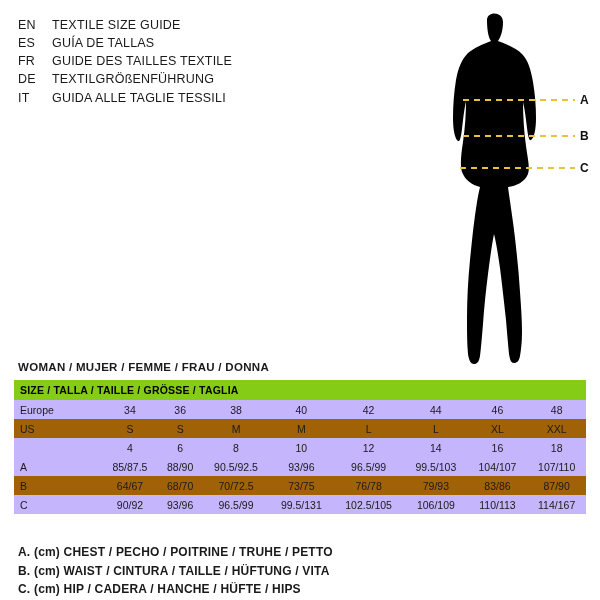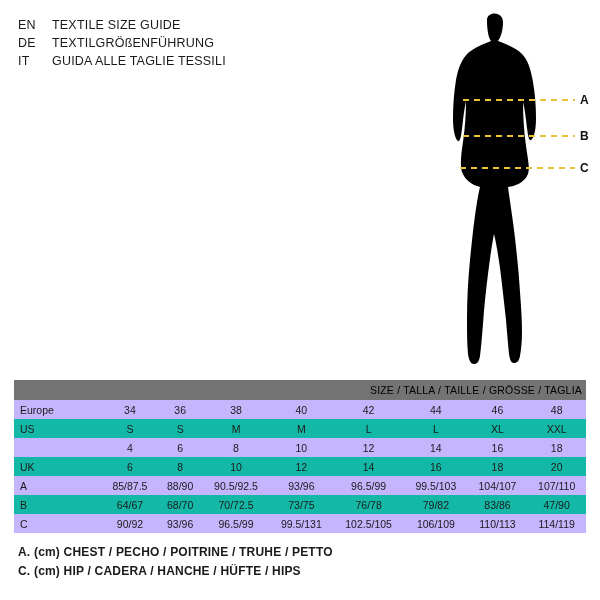--- a/index.html
+++ b/index.html
@@ -78,39 +78,39 @@
     width: 572px;
     font-size: 10.5px;
   }
   table.size-table td {
     padding: 2px 4px;
     height: 15px;
     text-align: center;
     white-space: nowrap;
   }
   table.size-table tr.head-row td {
-    background: #737373;
+    background: #84cc16;
     color: #000;
-    text-align: right;
-    font-weight: normal;
+    text-align: left;
+    font-weight: bold;
     font-size: 10.5px;
     letter-spacing: 0.2px;
     padding-left: 6px;
     height: 16px;
   }
   table.size-table td.row-label {
     text-align: left;
     padding-left: 6px;
     width: 78px;
   }
   tr.shade td {
     background: #c4b5fd;
   }
   tr.plain td {
-    background: #14b8a6;
+    background: #a16207;
   }
 
   
   .footnotes {
     position: absolute;
     left: 18px;
     top: 543px;
     width: 560px;
   }
   .footnote {
@@ -122,20 +122,28 @@
 </style>
 </head>
 <body>
 
 <div class="page">
 
   <div class="lang-block">
     <div class="lang-row">
       <span class="lang-code">EN</span>
       <span class="lang-text">TEXTILE SIZE GUIDE</span>
+    </div>
+    <div class="lang-row">
+      <span class="lang-code">ES</span>
+      <span class="lang-text">GUÍA DE TALLAS</span>
+    </div>
+    <div class="lang-row">
+      <span class="lang-code">FR</span>
+      <span class="lang-text">GUIDE DES TAILLES TEXTILE</span>
     </div>
     <div class="lang-row">
       <span class="lang-code">DE</span>
       <span class="lang-text">TEXTILGRÖßENFÜHRUNG</span>
     </div>
     <div class="lang-row">
       <span class="lang-code">IT</span>
       <span class="lang-text">GUIDA ALLE TAGLIE TESSILI</span>
     </div>
   </div>
@@ -195,20 +203,21 @@
         <line x1="33" y1="130" x2="145" y2="130" stroke="#e8c33a" stroke-width="2" stroke-dasharray="6 5"></line>
         <text x="150" y="134" font-family="Liberation Sans, sans-serif" font-size="12" font-weight="bold" fill="#111">B</text>
       </g>
       <g>
         <line x1="30" y1="162" x2="145" y2="162" stroke="#e8c33a" stroke-width="2" stroke-dasharray="6 5"></line>
         <text x="150" y="166" font-family="Liberation Sans, sans-serif" font-size="12" font-weight="bold" fill="#111">C</text>
       </g>
     </svg>
   </div>
 
+  <div class="woman-caption">WOMAN / MUJER / FEMME / FRAU / DONNA</div>
 
   <div class="table-wrap">
     <table class="size-table">
       <tbody>
           <tr class="head-row">
         <td colspan="9">SIZE / TALLA / TAILLE / GRÖSSE / TAGLIA</td>
       </tr>
 
       <tr class="shade">
         <td class="row-label">Europe</td>
@@ -239,69 +248,59 @@
         <td>4</td>
         <td>6</td>
         <td>8</td>
         <td>10</td>
         <td>12</td>
         <td>14</td>
         <td>16</td>
         <td>18</td>
       </tr>
 
-      <tr class="plain">
-        <td class="row-label">UK</td>
-        <td>6</td>
-        <td>8</td>
-        <td>10</td>
-        <td>12</td>
-        <td>14</td>
-        <td>16</td>
-        <td>18</td>
-        <td>20</td>
-      </tr>
 
       <tr class="shade">
         <td class="row-label">A</td>
         <td>85/87.5</td>
         <td>88/90</td>
         <td>90.5/92.5</td>
         <td>93/96</td>
         <td>96.5/99</td>
         <td>99.5/103</td>
         <td>104/107</td>
         <td>107/110</td>
       </tr>
 
       <tr class="plain">
         <td class="row-label">B</td>
         <td>64/67</td>
         <td>68/70</td>
         <td>70/72.5</td>
         <td>73/75</td>
         <td>76/78</td>
-        <td>79/82</td>
+        <td>79/93</td>
         <td>83/86</td>
-        <td>47/90</td>
+        <td>87/90</td>
       </tr>
 
       <tr class="shade">
         <td class="row-label">C</td>
         <td>90/92</td>
         <td>93/96</td>
         <td>96.5/99</td>
         <td>99.5/131</td>
         <td>102.5/105</td>
         <td>106/109</td>
         <td>110/113</td>
-        <td>114/119</td>
+        <td>114/167</td>
       </tr>
     </tbody>
       </table>
   </div>
 
   <div class="footnotes">
     <div class="footnote">A. (cm) CHEST / PECHO / POITRINE / TRUHE / PETTO</div>
+    <div class="footnote">B. (cm) WAIST / CINTURA / TAILLE / HÜFTUNG / VITA</div>
     <div class="footnote">C. (cm) HIP / CADERA / HANCHE / HÜFTE / HIPS</div>
   </div>
 
 </div>
 
 </body></html>

